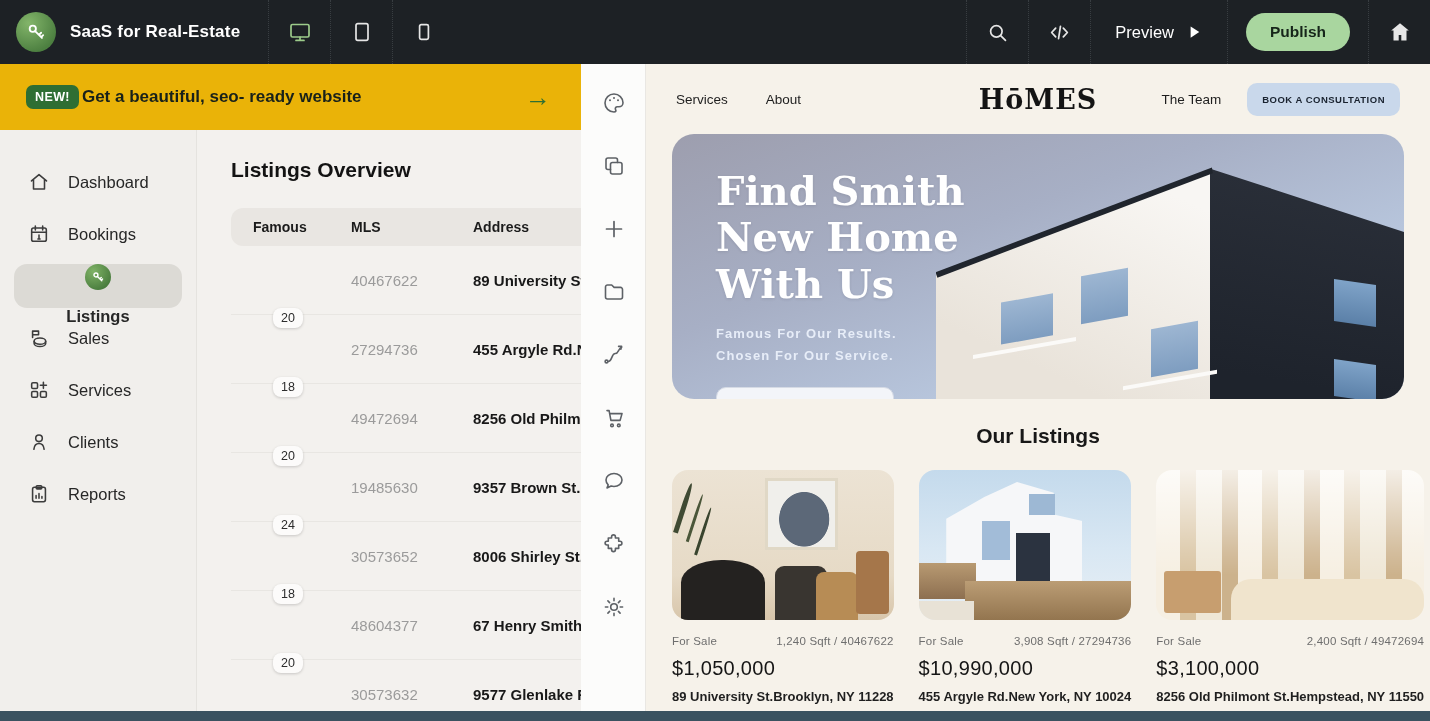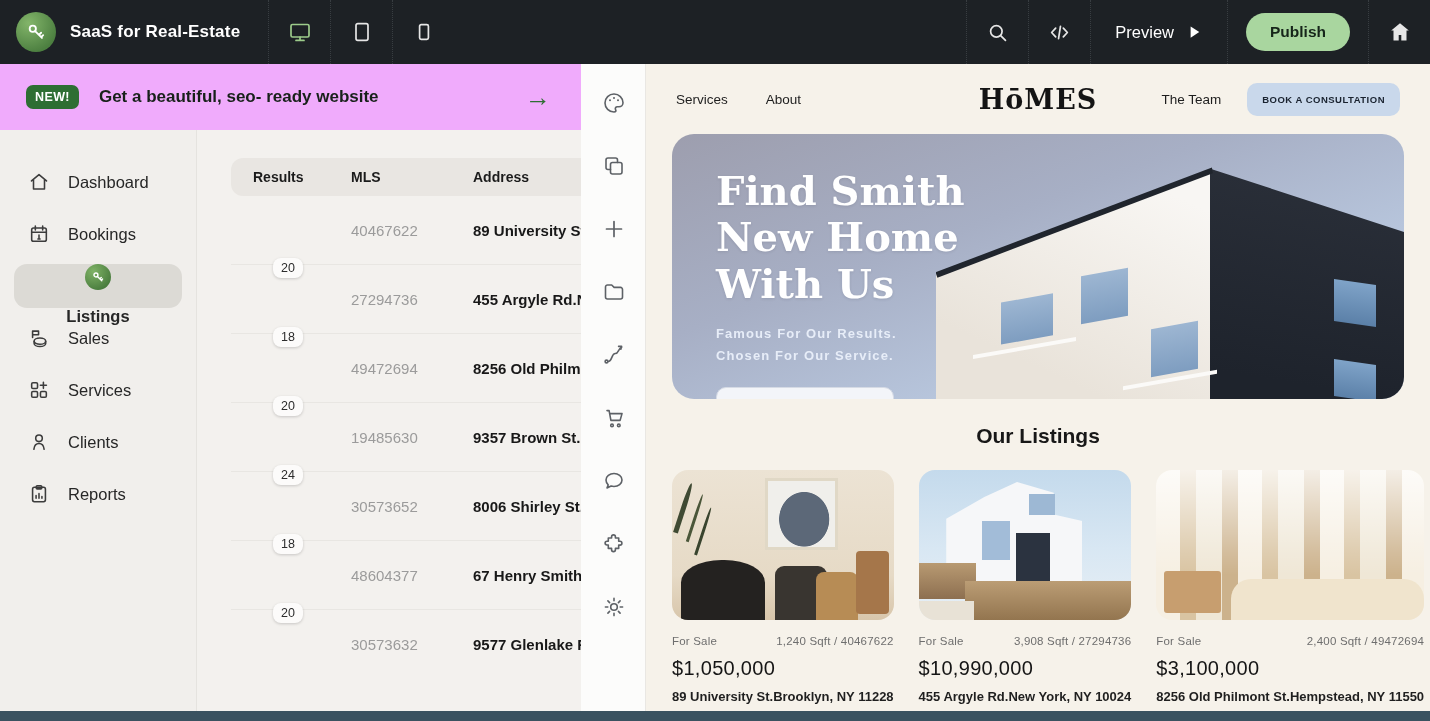--- a/index.html
+++ b/index.html
@@ -24,22 +24,22 @@
                  border-left:1px dotted #383d41; color:#fff; font-size:16.5px; cursor:pointer; }
   .publish-wrap { height:100%; display:flex; align-items:center; padding:8px 18px;
                   border-left:1px dotted #383d41; }
   .publish-btn { background:#a9d69f; color:#16251a; border:none; border-radius:20px;
                  padding:10px 24px; font-size:15.5px; font-weight:bold; cursor:pointer;
                  font-family:"Liberation Sans", sans-serif; }
   .icon { display:inline-flex; }
   .icon svg { display:block; }
 
   
-  .banner { position:absolute; top:64px; left:0; width:581px; height:66px; background:#f0abfc;
-            display:flex; align-items:center; padding:0 30px 0 26px; gap:20px; cursor:pointer; z-index:5; }
+  .banner { position:absolute; top:64px; left:0; width:581px; height:66px; background:#eab308;
+            display:flex; align-items:center; padding:0 30px 0 26px; gap:3px; cursor:pointer; z-index:5; }
   .banner-badge { background:#2e6e33; color:#fff; font-size:12.5px; font-weight:bold;
                   padding:5px 9px; border-radius:7px; letter-spacing:.4px; }
   .banner-text { font-size:17px; font-weight:600; color:#18211a; }
   .banner-arrow { margin-left:auto; color:#2e6e33; font-size:26px; line-height:1;
                   background:none; border:none; cursor:pointer; }
 
   
   .left-body { position:absolute; top:130px; left:0; width:581px; height:582px; display:flex;
                background:#f3f1ee; }
   .sidebar { width:197px; flex:none; padding-top:22px; background:#f1efec;
@@ -328,23 +328,24 @@
             <rect x="5" y="4.6" width="14" height="15.8" rx="2"></rect>
               <rect x="9" y="3" width="6" height="3.4" rx="1"></rect>
               <path d="M8.8 16.6v-3M12 16.6v-5M15.2 16.6v-1.8"></path>
           </svg>
         </span>
         <span>Reports</span>
       </div>
     </aside>
 
     <section class="content">
+      <h1 class="content-title">Listings Overview</h1>
       <div class="table">
         <div class="thead">
-          <span class="col-photos">Results</span>
+          <span class="col-photos">Famous</span>
           <span class="col-mls">MLS</span>
           <span class="col-addr">Address</span>
         </div>
 
         <div class="trow">
           <span class="thumb-wrap">
             <span class="thumb thumb-1"></span>
             <span class="photo-badge">20</span>
           </span>
           <span class="mls">40467622</span>

